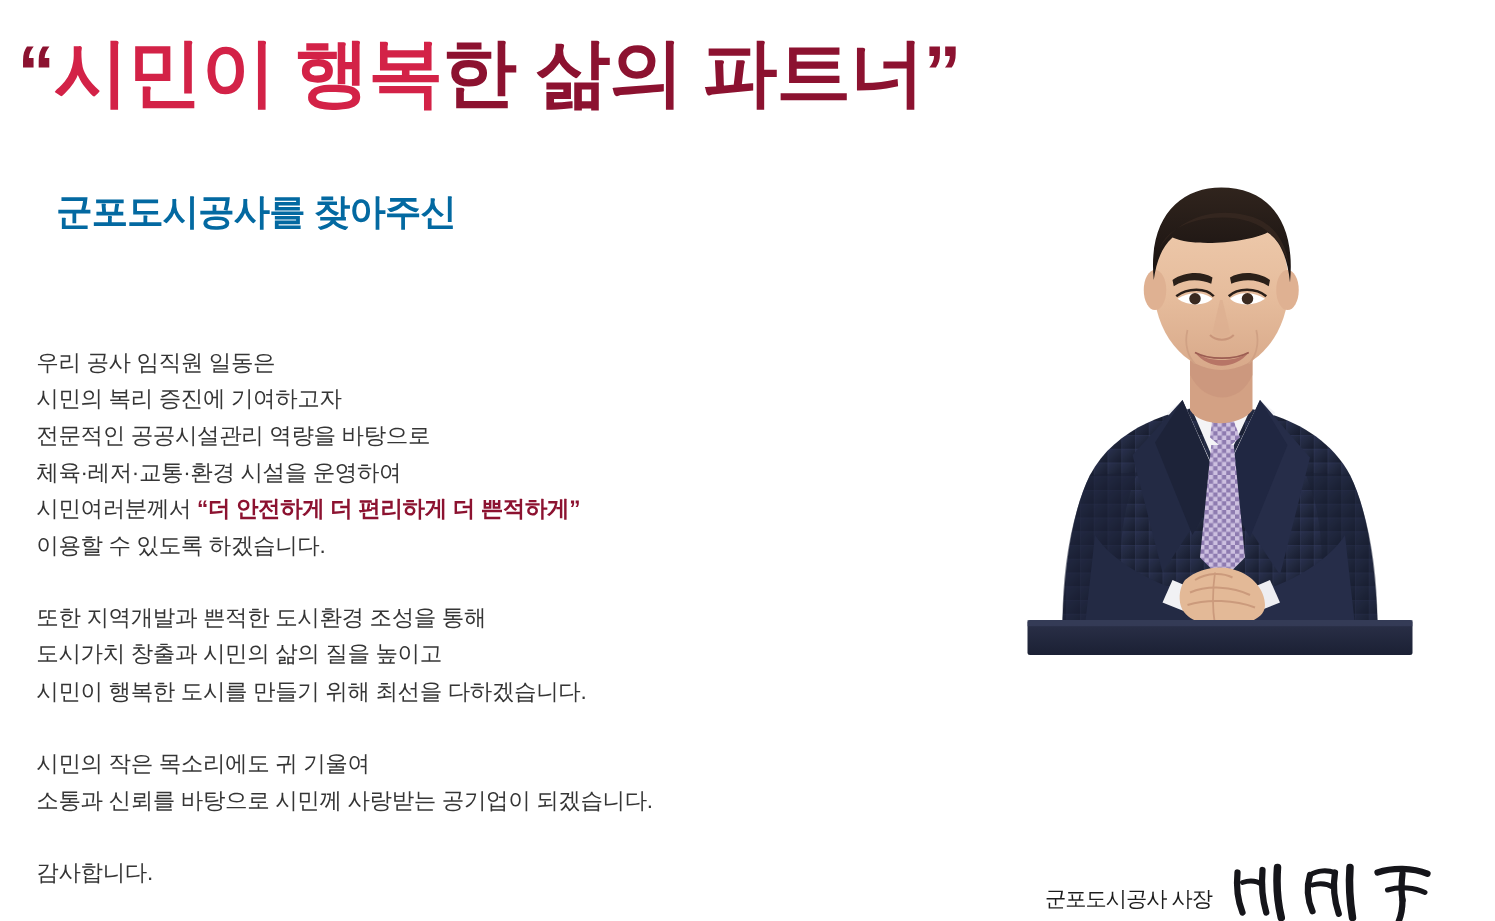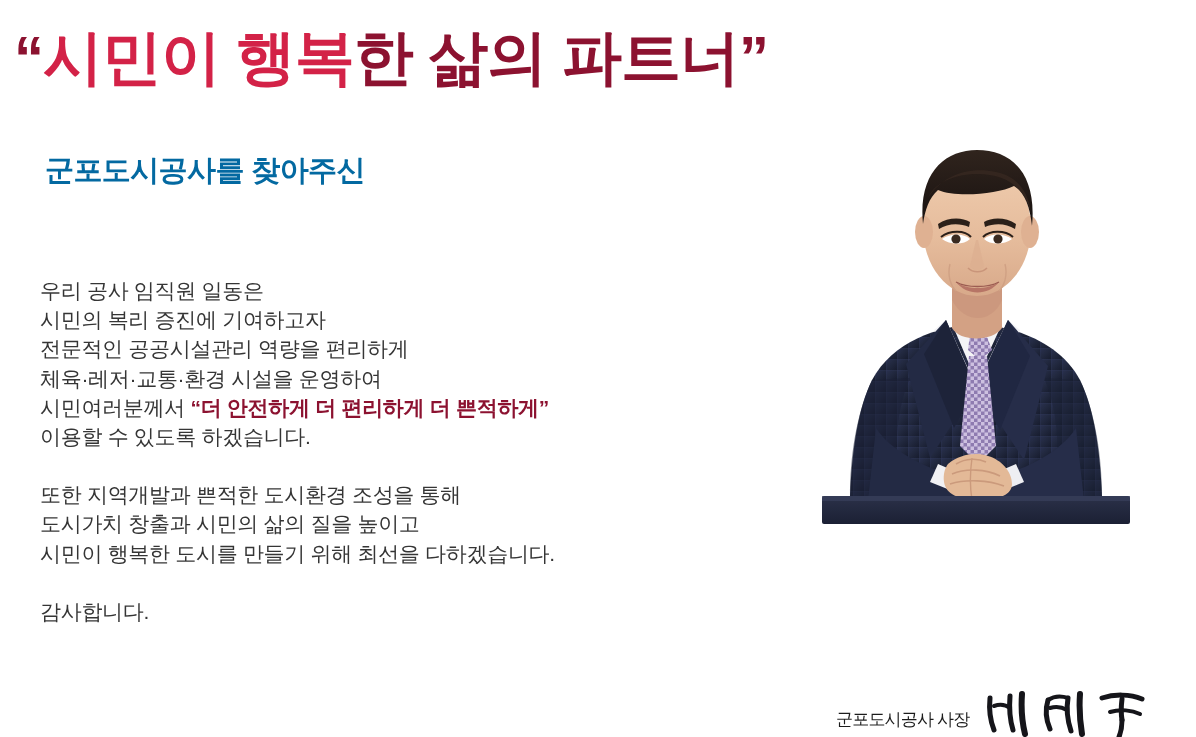--- a/index.html
+++ b/index.html
@@ -43,24 +43,24 @@
     font-weight:bold;
     color:#0369a1;
     line-height:1.46;
     letter-spacing:-0.6px;
     white-space:nowrap;
   }
 
   
   .body-copy {
     position:absolute;
-    left:40px;
+    left:29px;
     top:276px;
     width:720px;
-    font-size:21px;
+    font-size:18px;
     color:#353535;
     line-height:29.2px;
     letter-spacing:-0.3px;
   }
   .body-copy .para { margin-bottom:29px; }
   .body-copy .para:last-child { margin-bottom:16px; }
   .body-copy .line { white-space:nowrap; }
   .emph {
     color:#8C1230;
     font-weight:bold;
@@ -107,32 +107,36 @@
 
   <div class="welcome">
     <div>군포도시공사를 찾아주신</div>
   </div>
 
   <div class="body-copy">
 
     <div class="para">
       <div class="line">우리 공사 임직원 일동은</div>
       <div class="line">시민의 복리 증진에 기여하고자</div>
-      <div class="line">전문적인 공공시설관리 역량을 편리하게</div>
+      <div class="line">전문적인 공공시설관리 역량을 바탕으로</div>
       <div class="line">체육·레저·교통·환경 시설을 운영하여</div>
       <div class="line"><span>시민여러분께서 </span><span class="emph">“더 안전하게 더 편리하게 더 쁜적하게”</span></div>
       <div class="line">이용할 수 있도록 하겠습니다.</div>
     </div>
 
     <div class="para">
       <div class="line">또한 지역개발과 쁜적한 도시환경 조성을 통해</div>
       <div class="line">도시가치 창출과 시민의 삶의 질을 높이고</div>
       <div class="line">시민이 행복한 도시를 만들기 위해 최선을 다하겠습니다.</div>
     </div>
 
+    <div class="para">
+      <div class="line">시민의 작은 목소리에도 귀 기울여</div>
+      <div class="line">소통과 신뢰를 바탕으로 시민께 사랑받는 공기업이 되겠습니다.</div>
+    </div>
 
     <div class="para">
       <div class="line">감사합니다.</div>
     </div>
 
   </div>
 
   <div class="portrait">
     <svg class="ph-svg" viewBox="0 0 312 422" xmlns="http://www.w3.org/2000/svg">
       <defs>

